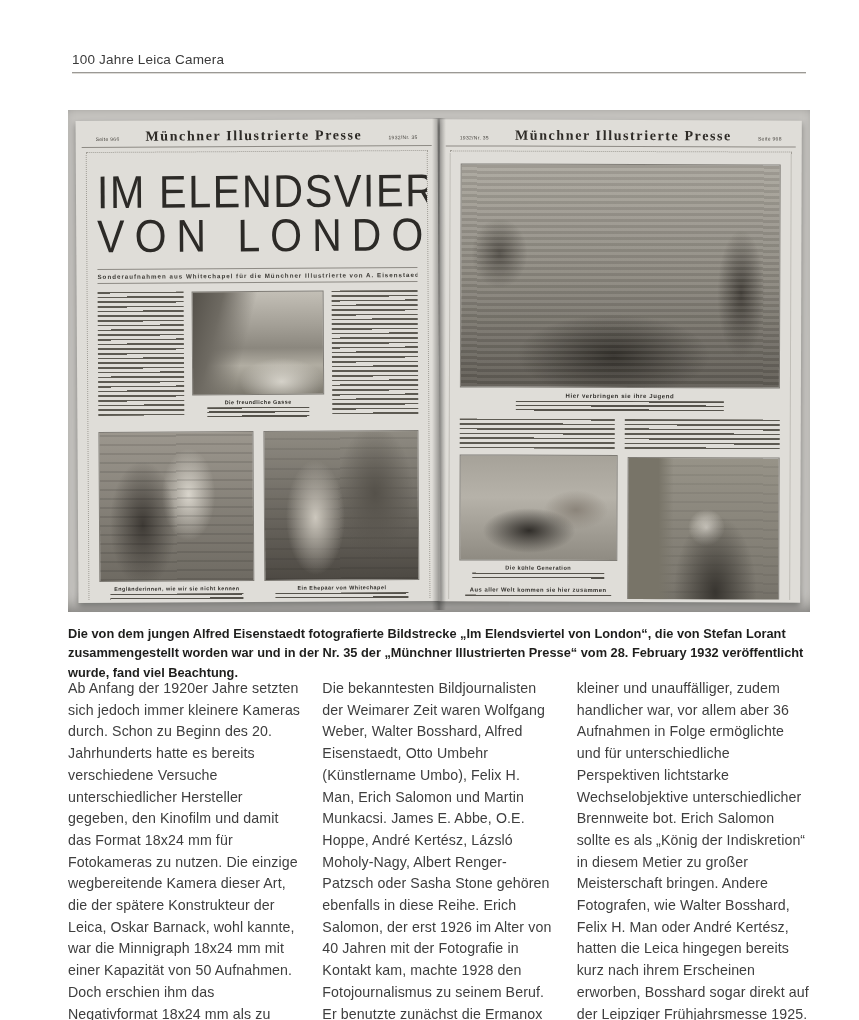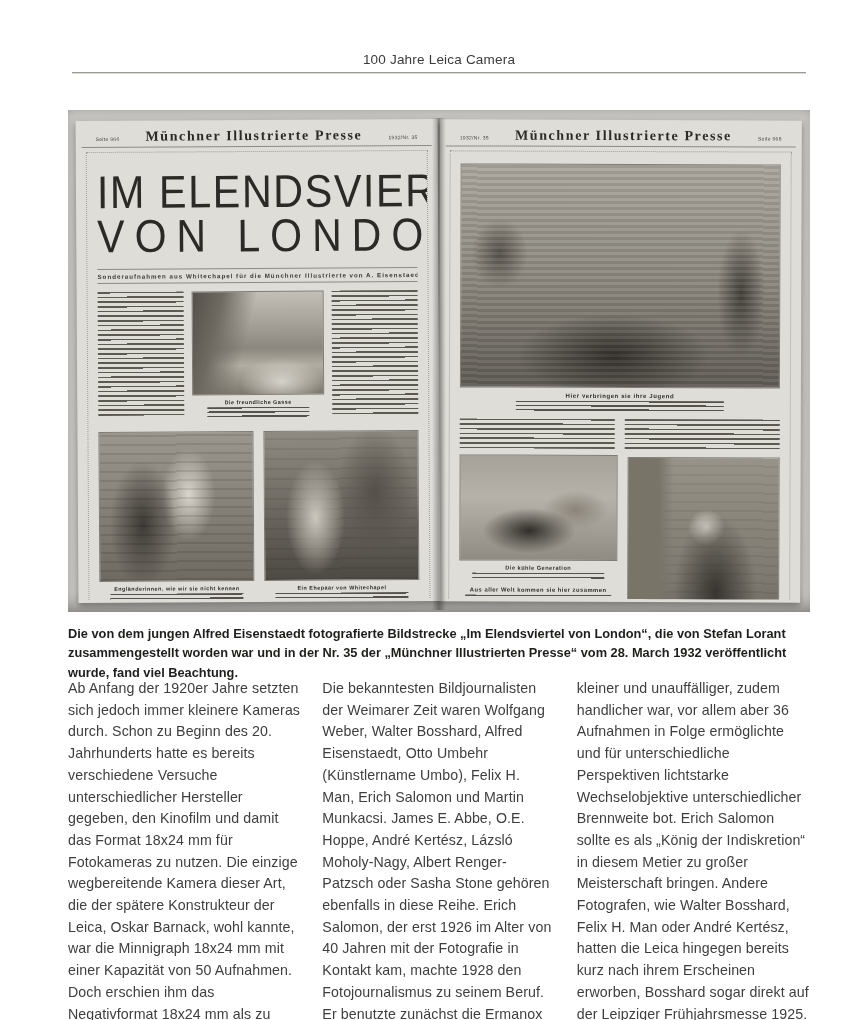--- a/index.html
+++ b/index.html
@@ -1,21 +1,21 @@
 <!DOCTYPE html>
 <html lang="de"><head>
 <meta charset="utf-8">
 <style>
   * { margin:0; padding:0; box-sizing:border-box; }
   html,body { background:#ffffff; }
   body { font-family:"Liberation Sans","DejaVu Sans",sans-serif; color:#3f3f3f; }
   .sheet { position:relative; width:859px; height:1020px; background:#ffffff; overflow:hidden; margin:0 auto; }
 
   
-  .runhead { position:absolute; top:52px; left:72px; width:734px; text-align:center;
+  .runhead { position:absolute; top:52px; left:72px; width:734px; text-align:left;
              font-size:13.5px; color:#3a3a3a; letter-spacing:.2px; }
   .runrule { position:absolute; top:72px; left:72px; width:734px; height:2px;
              background:linear-gradient(to bottom,#9b9995 0 1px,#dddbd7 1px 2px); }
 
   
   .spread { position:absolute; left:68px; top:110px; width:742px; height:502px;
             background:#c6c4c0;
             box-shadow: inset 0 -14px 18px -12px rgba(0,0,0,.45), inset 0 4px 10px -6px rgba(0,0,0,.25);
             display:flex; }
   .page { background:#dfddd8; height:482px; margin-top:10px; position:relative;
@@ -206,21 +206,21 @@
               <span class="bold">Aus aller Welt kommen sie hier zusammen</span>
               <div class="cap-lines"></div>
             </div>
           </div>
           <div class="ph ph-doorway"></div>
         </div>
       </div>
     </div>
   </figure>
 
-  <p class="book-caption">Die von dem jungen Alfred Eisenstaedt fotografierte Bildstrecke „Im Elendsviertel von London“, die von Stefan Lorant zusammengestellt worden war und in der Nr. 35 der „Münchner Illustrierten Presse“ vom 28. March 1932 veröffentlicht wurde, fand viel Beachtung.</p>
+  <p class="book-caption">Die von dem jungen Alfred Eisenstaedt fotografierte Bildstrecke „Im Elendsviertel von London“, die von Stefan Lorant zusammengestellt worden war und in der Nr. 35 der „Münchner Illustrierten Presse“ vom 28. February 1932 veröffentlicht wurde, fand viel Beachtung.</p>
 
   <div class="columns">
     <p>Ab Anfang der 1920er Jahre setzten sich jedoch immer kleinere Kameras durch. Schon zu Beginn des 20. Jahrhunderts hatte es bereits verschiedene Versuche unterschiedlicher Hersteller gegeben, den Kinofilm und damit das Format 18x24 mm für Fotokameras zu nutzen. Die einzige wegbereitende Kamera dieser Art, die der spätere Konstrukteur der Leica, Oskar Barnack, wohl kannte, war die Minnigraph 18x24 mm mit einer Kapazität von 50 Aufnahmen. Doch erschien ihm das Negativformat 18x24 mm als zu klein und die Kamera selbst als zu groß.</p>
     <p>Die bekanntesten Bildjournalisten der Weimarer Zeit waren Wolfgang Weber, Walter Bosshard, Alfred Eisenstaedt, Otto Umbehr (Künstlername Umbo), Felix H. Man, Erich Salomon und Martin Munkacsi. James E. Abbe, O.E. Hoppe, André Kertész, Lázsló Moholy-Nagy, Albert Renger-Patzsch oder Sasha Stone gehören ebenfalls in diese Reihe. Erich Salomon, der erst 1926 im Alter von 40 Jahren mit der Fotografie in Kontakt kam, machte 1928 den Fotojournalismus zu seinem Beruf. Er benutzte zunächst die Ermanox und stieg erst Anfang der 1930er Jahre auf die Leica um, weil sie wesentlich</p>
     <p>kleiner und unauffälliger, zudem handlicher war, vor allem aber 36 Aufnahmen in Folge ermöglichte und für unterschiedliche Perspektiven lichtstarke Wechselobjektive unterschiedlicher Brennweite bot. Erich Salomon sollte es als „König der Indiskretion“ in diesem Metier zu großer Meisterschaft bringen. Andere Fotografen, wie Walter Bosshard, Felix H. Man oder André Kertész, hatten die Leica hingegen bereits kurz nach ihrem Erscheinen erworben, Bosshard sogar direkt auf der Leipziger Frühjahrsmesse 1925.</p>
   </div>
 
 
 </div>
 

